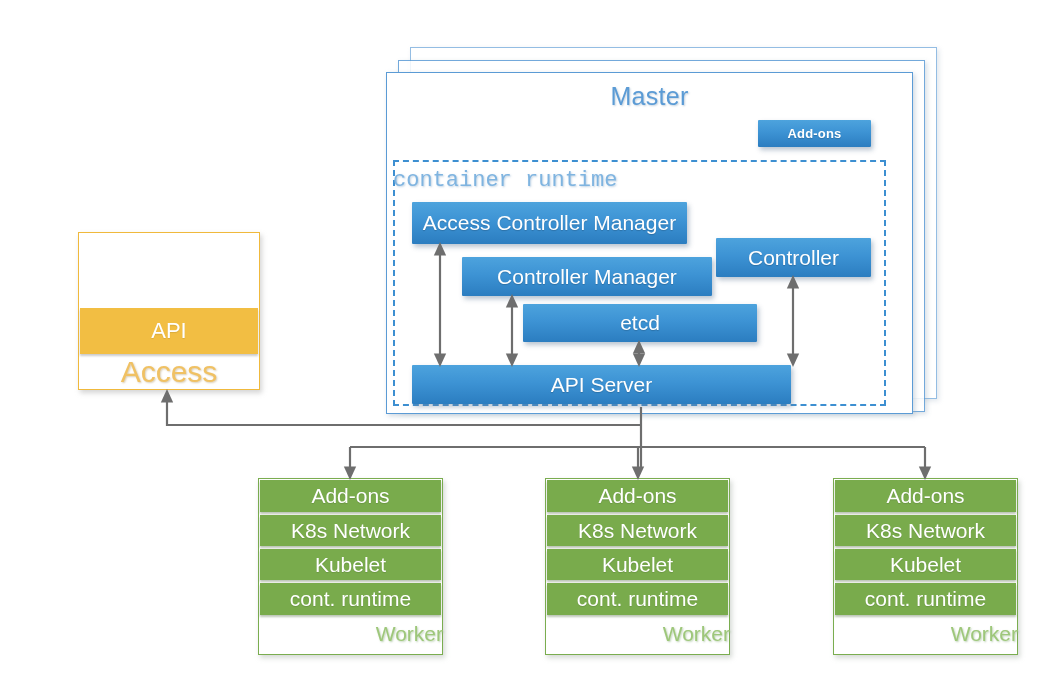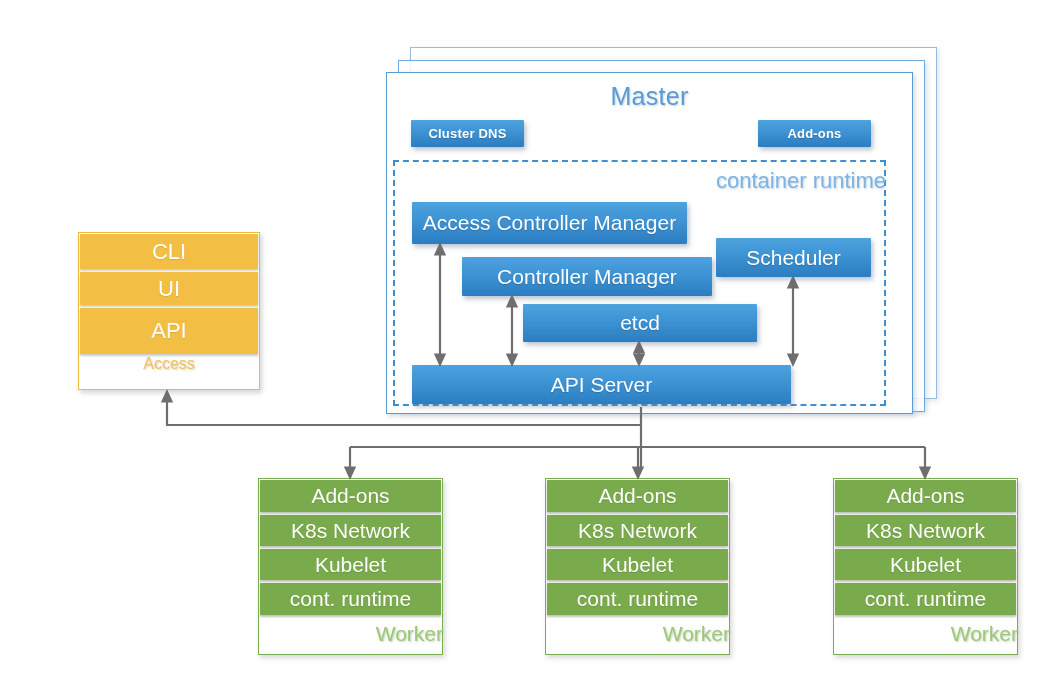--- a/index.html
+++ b/index.html
@@ -30,23 +30,24 @@
     color:#5b9bd5;font-size:25px;letter-spacing:.3px;
     text-shadow:1px 1px 2px rgba(120,150,180,.45);
   }
 
   
   .dashed{
     border:2px dashed #3d8fd1;
     background:transparent;
   }
   .runtime-title{
-    position:absolute;width:100%;text-align:right;
+    position:absolute;width:100%;text-align:left;
     color:#7fb4e0;font-size:22px;
     text-shadow:1px 1px 2px rgba(130,165,200,.5);
+    font-family:Liberation Mono, monospace;
   }
 
   
   .bluebox{
     background:linear-gradient(180deg,#4da3dd 0%,#3d93d4 45%,#2b7dc0 100%);
     color:#ffffff;
     display:flex;align-items:center;justify-content:center;
     box-shadow:2px 3px 5px rgba(100,125,150,.45);
     text-shadow:0 1px 1px rgba(0,0,0,.18);
     border-radius:1px;
@@ -64,21 +65,21 @@
   .orangebar{
     background:#f2be43;
     color:#ffffff;
     display:flex;align-items:center;justify-content:center;
     font-size:22px;
     box-shadow:0 2px 2px rgba(140,140,140,.45);
     text-shadow:0 1px 1px rgba(0,0,0,.1);
   }
   .accessLabel{
     position:absolute;width:100%;text-align:center;
-    color:#f0c163;font-size:16px;
+    color:#f0c163;font-size:30px;
     text-shadow:1px 1px 2px rgba(190,170,130,.6);
   }
 
   
   .workerFrame{
     background:#ffffff;
     border:1.5px solid #7aad4f;
     box-shadow:2px 3px 5px rgba(150,160,150,.4);
   }
   .greenbar{
@@ -103,39 +104,36 @@
 <body>
 
 <div id="stage">
 
   <div class="abs card card-back3" style="left:410px;top:47px;width:527px;height:352px;"></div>
   <div class="abs card card-back2" style="left:398px;top:60px;width:527px;height:352px;"></div>
   <div class="abs card" style="left:386px;top:72px;width:527px;height:342px;"></div>
 
   <div class="master-title" style="left:386px;top:82px;width:527px;">Master</div>
 
-  <div class="abs bluebox small" style="left:411px;top:120px;width:113px;height:27px;">Cluster DNS</div>
   <div class="abs bluebox small" style="left:758px;top:120px;width:113px;height:27px;">Add-ons</div>
 
   <div class="abs dashed" style="left:393px;top:160px;width:493px;height:246px;"></div>
   <div class="runtime-title" style="left:393px;top:168px;width:493px;">container runtime</div>
 
   <div class="abs bluebox" style="left:412px;top:202px;width:275px;height:42px;">Access Controller Manager</div>
 
   <div class="abs bluebox" style="left:462px;top:257px;width:250px;height:39px;">Controller Manager</div>
 
-  <div class="abs bluebox" style="left:716px;top:238px;width:155px;height:39px;">Scheduler</div>
+  <div class="abs bluebox" style="left:716px;top:238px;width:155px;height:39px;">Controller</div>
 
   <div class="abs bluebox" style="left:523px;top:304px;width:234px;height:38px;text-align:center;">etcd</div>
 
   <div class="abs bluebox" style="left:412px;top:365px;width:379px;height:39px;">API Server</div>
 
   <div class="abs accessFrame" style="left:78px;top:232px;width:182px;height:158px;"></div>
-  <div class="abs orangebar" style="left:80px;top:234px;width:178px;height:35px;">CLI</div>
-  <div class="abs orangebar" style="left:80px;top:272px;width:178px;height:33px;">UI</div>
   <div class="abs orangebar" style="left:80px;top:308px;width:178px;height:46px;">API</div>
   <div class="accessLabel" style="left:78px;top:355px;width:182px;">Access</div>
 
   <div class="abs workerFrame" style="left:258px;top:478px;width:185px;height:177px;"></div>
   <div class="abs greenbar" style="left:260px;top:480px;width:181px;height:32px;">Add-ons</div>
   <div class="abs greenbar" style="left:260px;top:515px;width:181px;height:31px;">K8s Network</div>
   <div class="abs greenbar" style="left:260px;top:549px;width:181px;height:31px;">Kubelet</div>
   <div class="abs greenbar" style="left:260px;top:583px;width:181px;height:32px;">cont. runtime</div>
   <div class="workerLabel" style="left:258px;top:622px;width:185px;">Worker</div>
 

